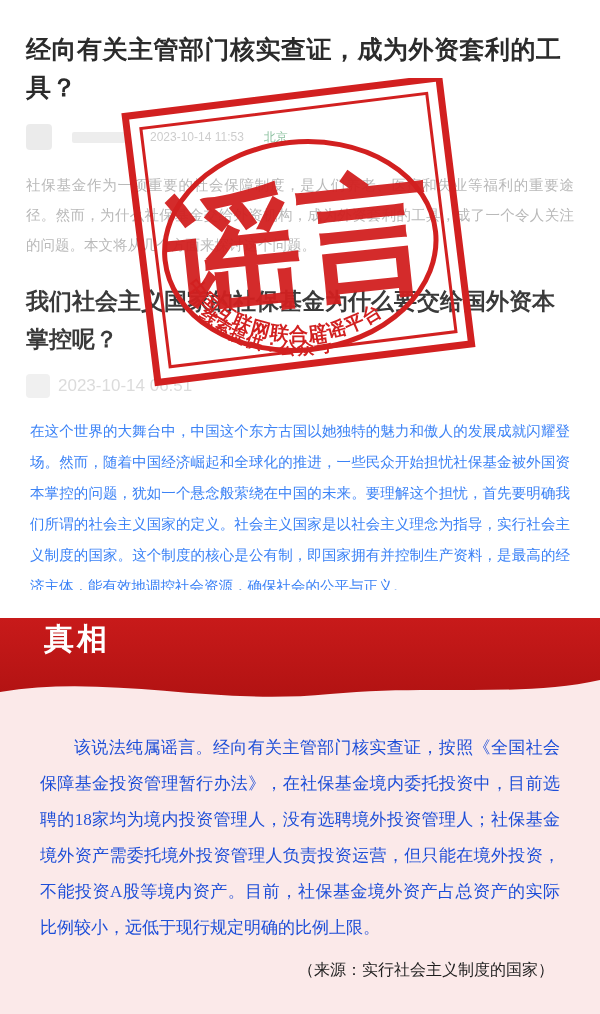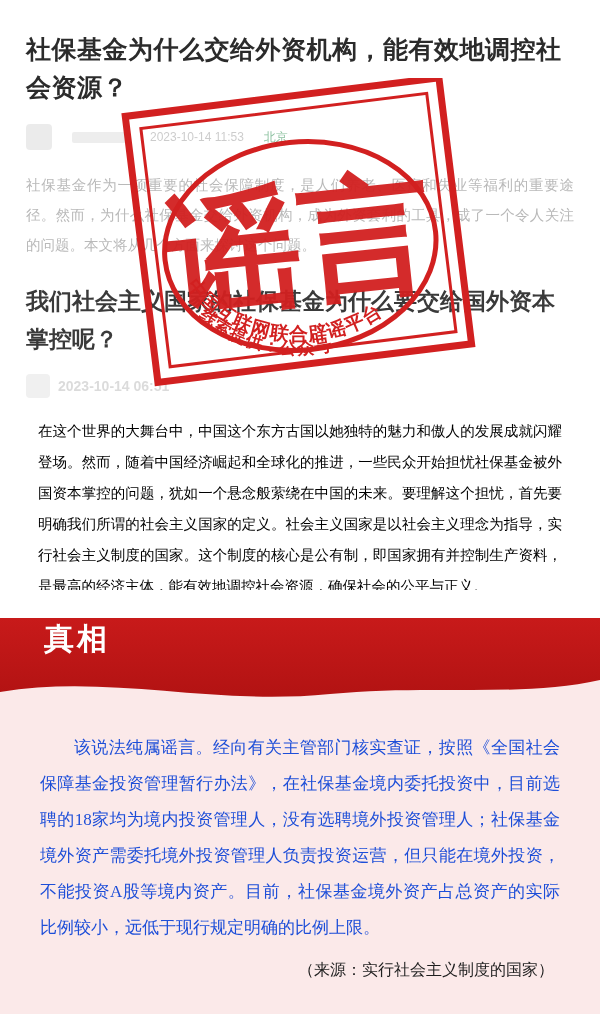--- a/index.html
+++ b/index.html
@@ -88,29 +88,28 @@
     margin-bottom: 18px;
     opacity: 0.45;
   }
   .meta-avatar2 {
     width: 24px;
     height: 24px;
     border-radius: 4px;
     background: #dedede;
   }
   .meta-tag2 {
-    font-size: 14px;
+    font-size: 17px;
     color: #b0b0b0;
-    font-weight: bold;
   }
   .para-dark {
     font-size: 14.5px;
     line-height: 31px;
-    color: #000000;
-    margin: 12px;
+    color: #3b82f6;
+    margin: 4px;
     text-align: justify;
   }
 
   
   .stamp {
     position: absolute;
     left: 120px;
     top: 78px;
     width: 360px;
     height: 330px;
@@ -177,21 +176,21 @@
     font-family: "Liberation Serif", serif;
   }
 </style>
 </head>
 <body>
 
 <div class="page">
 
   <div class="article">
 
-    <h1 class="headline">社保基金为什么交给外资机构，能有效地调控社会资源？</h1>
+    <h1 class="headline">经向有关主管部门核实查证，成为外资套利的工具？</h1>
 
     <div class="meta-row">
       <div class="meta-avatar"></div>
       <div class="meta-name"></div>
       <div class="meta-date">2023-10-14 11:53</div>
       <div class="meta-src">北京</div>
     </div>
 
     <p class="para faded">社保基金作为一项重要的社会保障制度，是人们养老、医疗和失业等福利的重要途径。然而，为什么社保基金交给外资机构，成为外资套利的工具，成了一个令人关注的问题。本文将从几个方面来探讨这个问题。</p>
 

